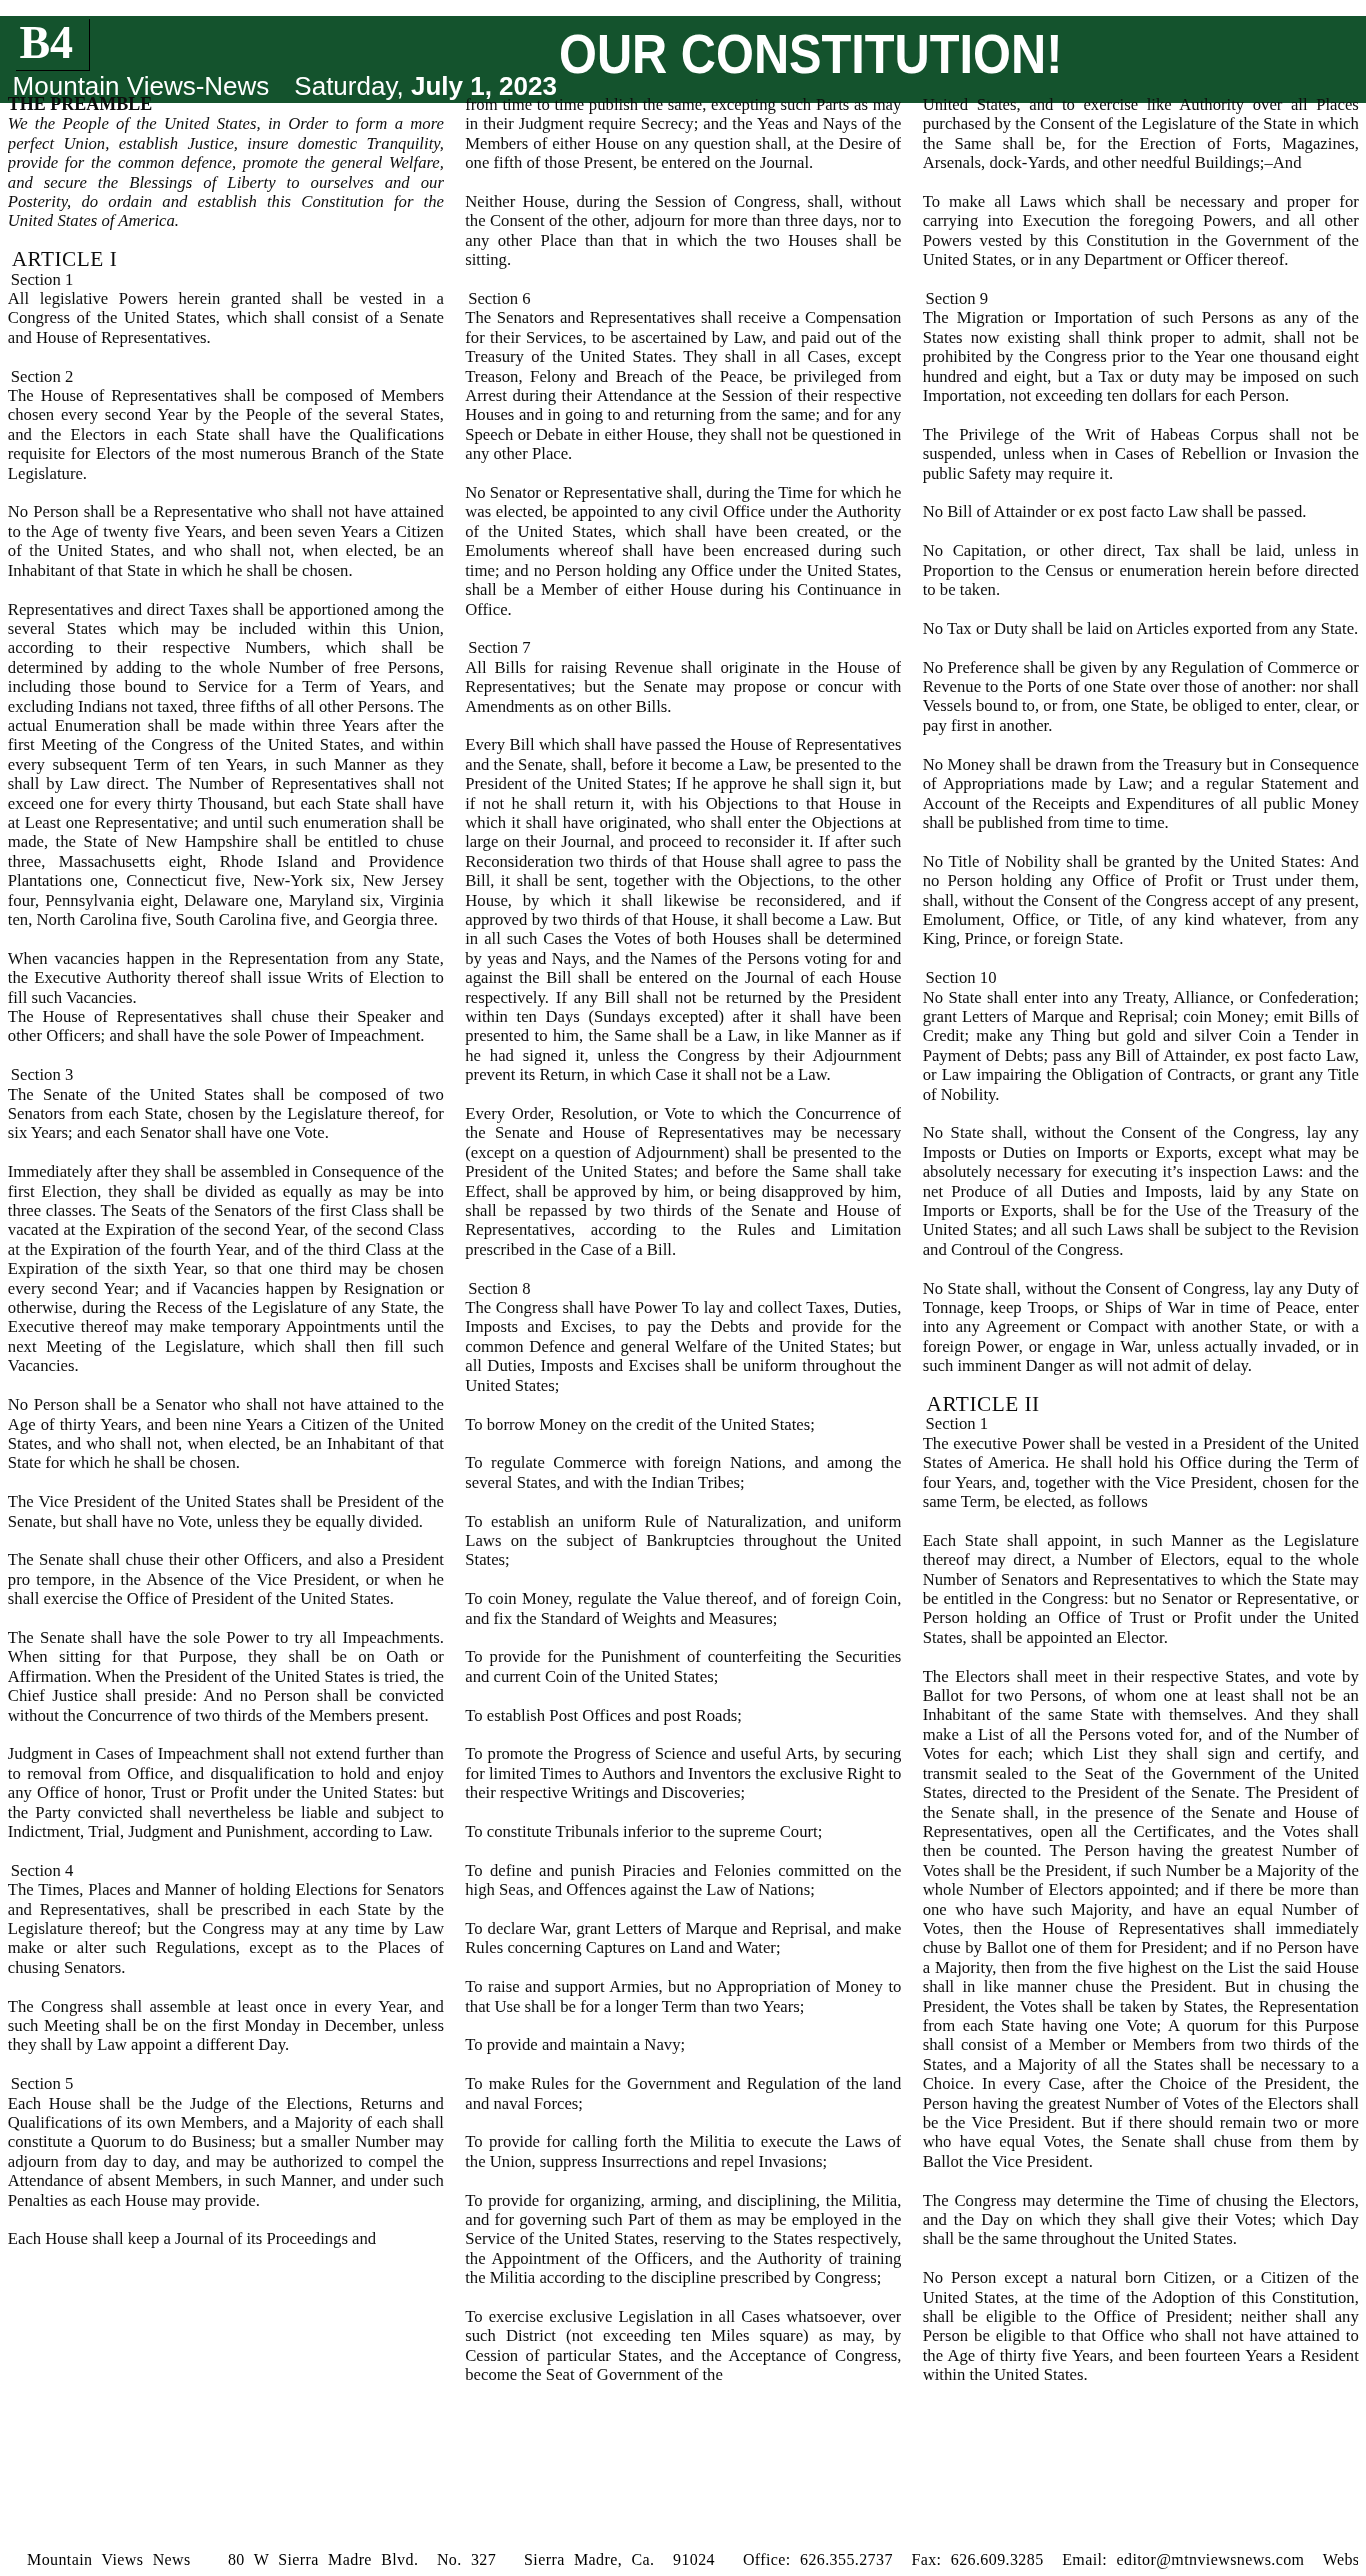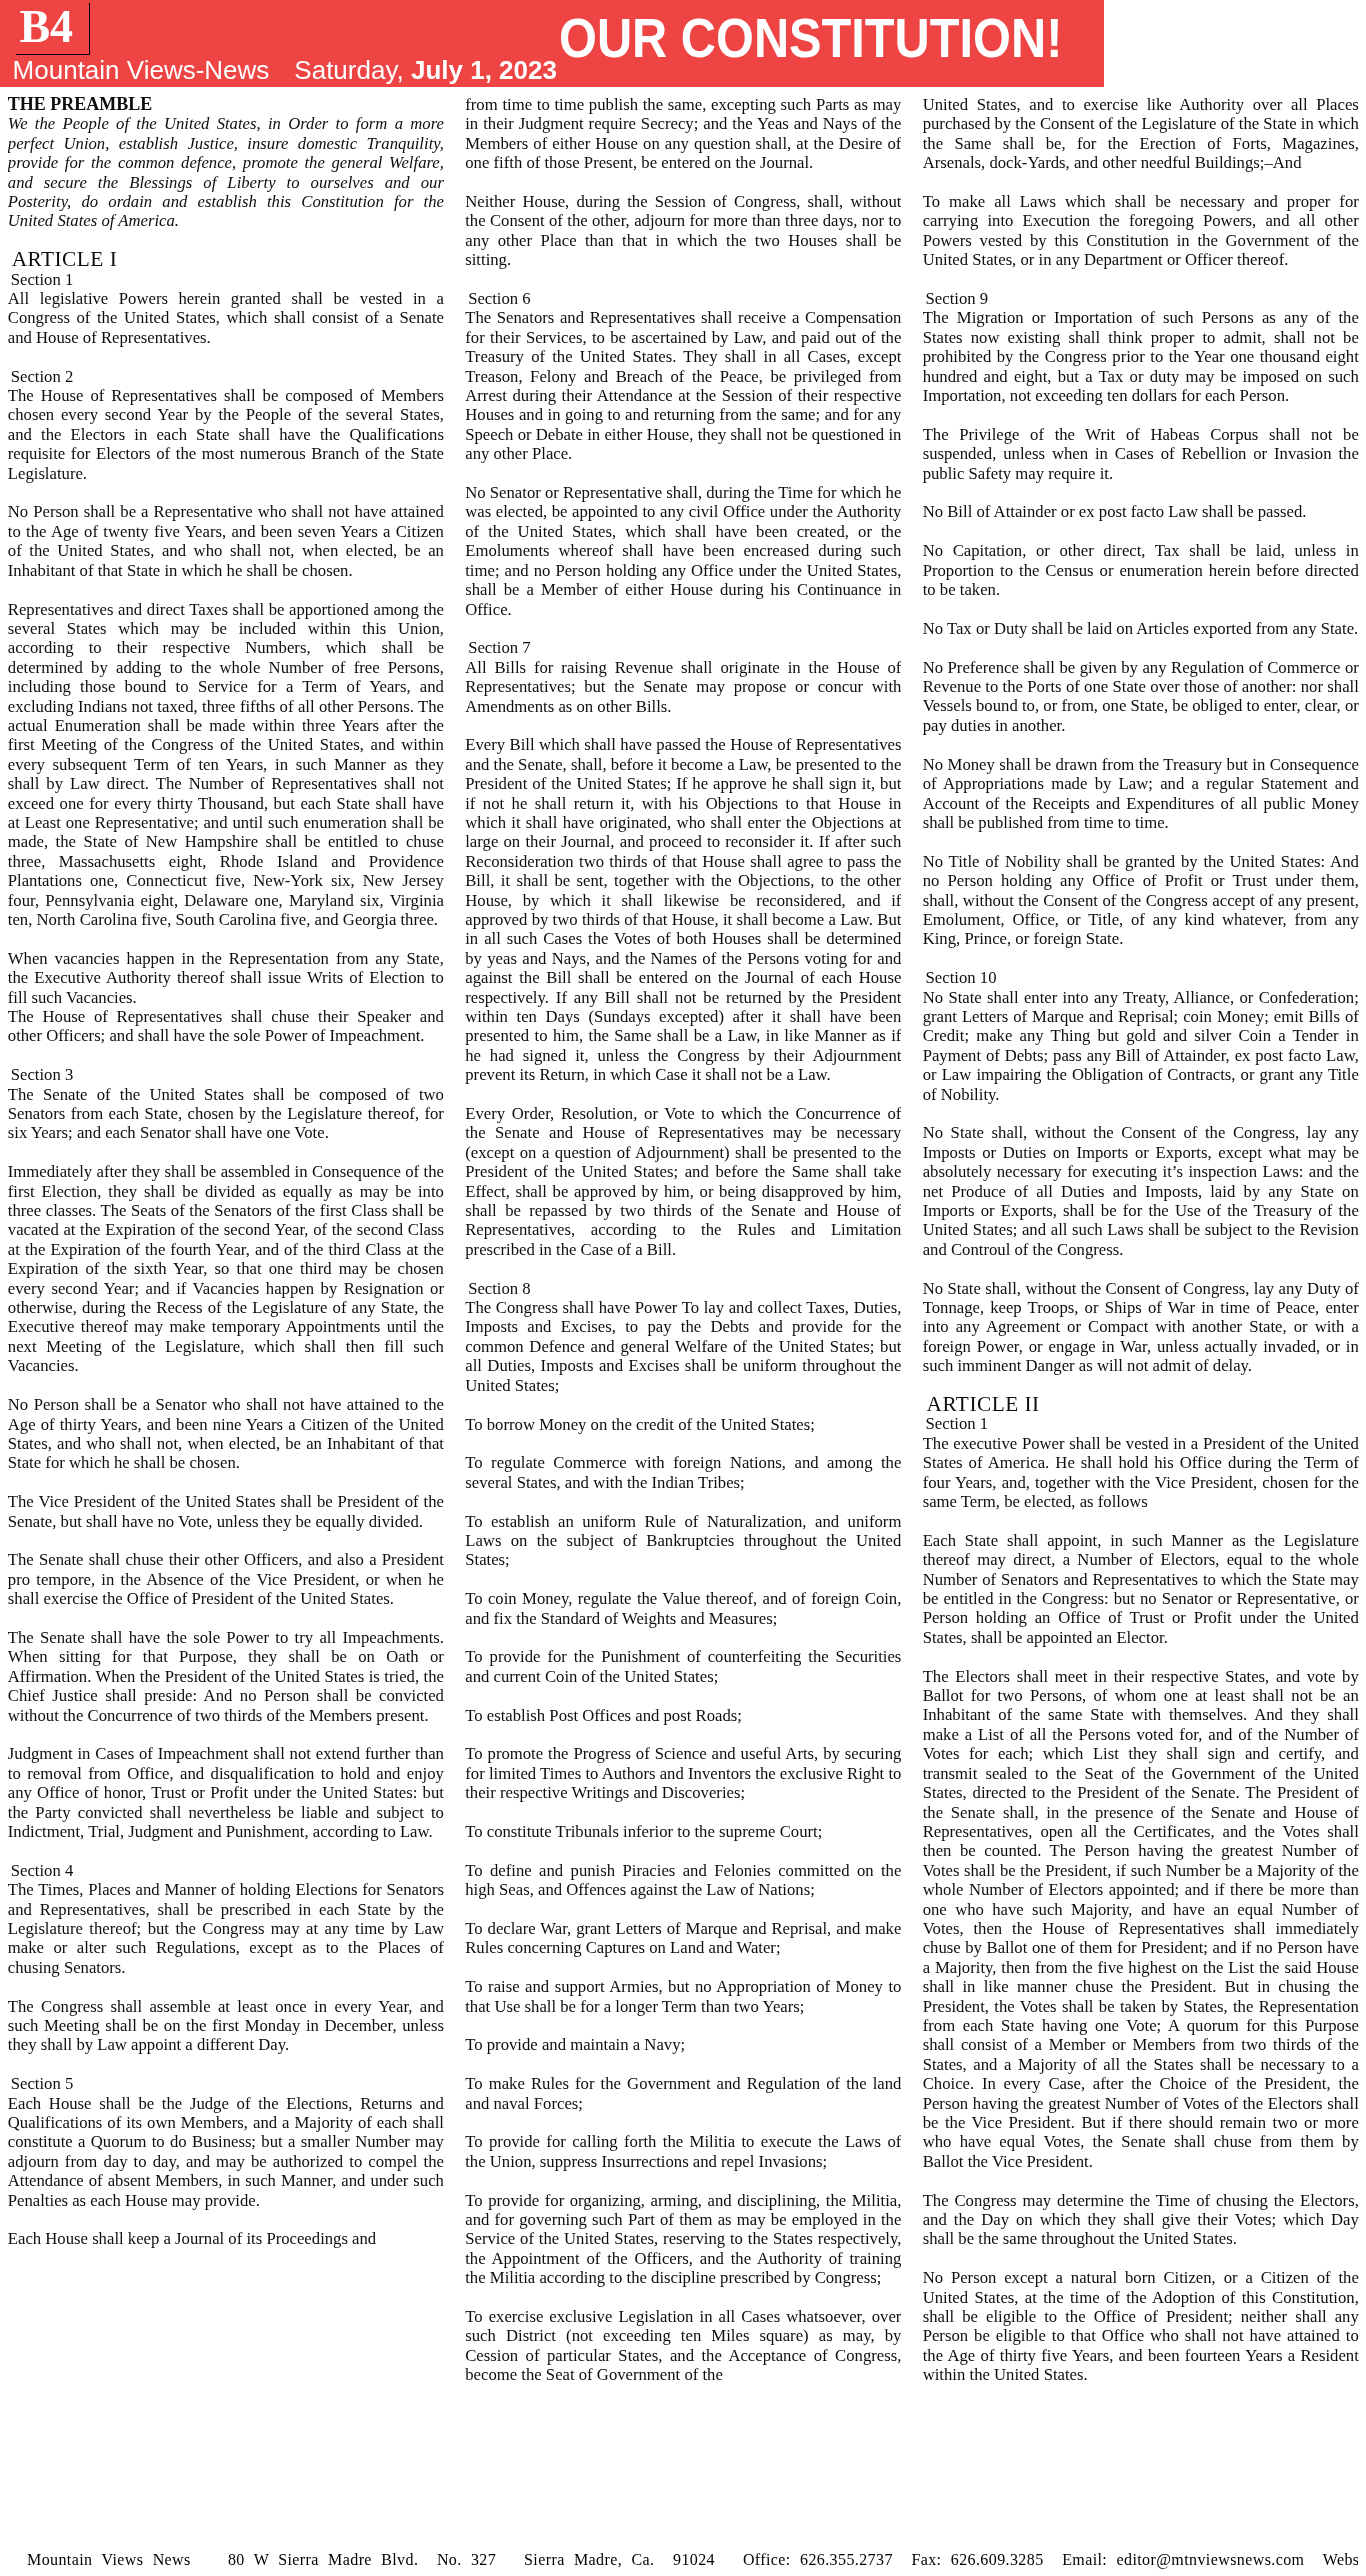--- a/index.html
+++ b/index.html
@@ -3,22 +3,22 @@
 <meta charset="utf-8">
 <style>
   html,body{margin:0;padding:0;background:#e8e8e8;}
   .page{
     position:relative;width:1366px;height:2576px;background:#ffffff;
     margin:0 auto;overflow:hidden;
     font-family:"Liberation Serif",serif;color:#0d0d0d;
   }
   
   .banner{
-    position:absolute;left:0;top:0;width:1104px;height:87px;
-    background:#ef4444;
+    position:absolute;left:0;top:16px;width:1366px;height:87px;
+    background:#14532d;
   }
   .b4{
     position:absolute;left:15.5px;top:2.9px;
     font-family:"Liberation Serif",serif;font-weight:700;font-size:46px;line-height:1;
     color:#ffffff;padding:1px 15.5px 3.9px 3.9px;
     border-right:1.9px solid #000;border-bottom:1.9px solid #000;
   }
   .masthead-line{
     position:absolute;left:12.6px;top:55px;white-space:nowrap;
     font-family:"Liberation Sans",sans-serif;font-size:26px;color:#ffffff;
@@ -126,21 +126,21 @@
       </div>
     <div class="col">
         <div class="p">United States, and to exercise like Authority over all Places purchased by the Consent of the Legislature of the State in which the Same shall be, for the Erection of Forts, Magazines, Arsenals, dock-Yards, and other needful Buildings;–And</div>
         <div class="p">To make all Laws which shall be necessary and proper for carrying into Execution the foregoing Powers, and all other Powers vested by this Constitution in the Government of the United States, or in any Department or Officer thereof.</div>
         <div class="section">Section 9</div>
         <div class="p tight">The Migration or Importation of such Persons as any of the States now existing shall think proper to admit, shall not be prohibited by the Congress prior to the Year one thousand eight hundred and eight, but a Tax or duty may be imposed on such Importation, not exceeding ten dollars for each Person.</div>
         <div class="p">The Privilege of the Writ of Habeas Corpus shall not be suspended, unless when in Cases of Rebellion or Invasion the public Safety may require it.</div>
         <div class="p">No Bill of Attainder or ex post facto Law shall be passed.</div>
         <div class="p">No Capitation, or other direct, Tax shall be laid, unless in Proportion to the Census or enumeration herein before directed to be taken.</div>
         <div class="p">No Tax or Duty shall be laid on Articles exported from any State.</div>
-        <div class="p">No Preference shall be given by any Regulation of Commerce or Revenue to the Ports of one State over those of another: nor shall Vessels bound to, or from, one State, be obliged to enter, clear, or pay duties in another.</div>
+        <div class="p">No Preference shall be given by any Regulation of Commerce or Revenue to the Ports of one State over those of another: nor shall Vessels bound to, or from, one State, be obliged to enter, clear, or pay first in another.</div>
         <div class="p">No Money shall be drawn from the Treasury but in Consequence of Appropriations made by Law; and a regular Statement and Account of the Receipts and Expenditures of all public Money shall be published from time to time.</div>
         <div class="p">No Title of Nobility shall be granted by the United States: And no Person holding any Office of Profit or Trust under them, shall, without the Consent of the Congress accept of any present, Emolument, Office, or Title, of any kind whatever, from any King, Prince, or foreign State.</div>
         <div class="section">Section 10</div>
         <div class="p tight">No State shall enter into any Treaty, Alliance, or Confederation; grant Letters of Marque and Reprisal; coin Money; emit Bills of Credit; make any Thing but gold and silver Coin a Tender in Payment of Debts; pass any Bill of Attainder, ex post facto Law, or Law impairing the Obligation of Contracts, or grant any Title of Nobility.</div>
         <div class="p">No State shall, without the Consent of the Congress, lay any Imposts or Duties on Imports or Exports, except what may be absolutely necessary for executing it’s inspection Laws: and the net Produce of all Duties and Imposts, laid by any State on Imports or Exports, shall be for the Use of the Treasury of the United States; and all such Laws shall be subject to the Revision and Controul of the Congress.</div>
         <div class="p">No State shall, without the Consent of Congress, lay any Duty of Tonnage, keep Troops, or Ships of War in time of Peace, enter into any Agreement or Compact with another State, or with a foreign Power, or engage in War, unless actually invaded, or in such imminent Danger as will not admit of delay.</div>
         <div class="article">ARTICLE II</div>
         <div class="section tight">Section 1</div>
         <div class="p tight">The executive Power shall be vested in a President of the United States of America. He shall hold his Office during the Term of four Years, and, together with the Vice President, chosen for the same Term, be elected, as follows</div>
         <div class="p">Each State shall appoint, in such Manner as the Legislature thereof may direct, a Number of Electors, equal to the whole Number of Senators and Representatives to which the State may be entitled in the Congress: but no Senator or Representative, or Person holding an Office of Trust or Profit under the United States, shall be appointed an Elector.</div>

